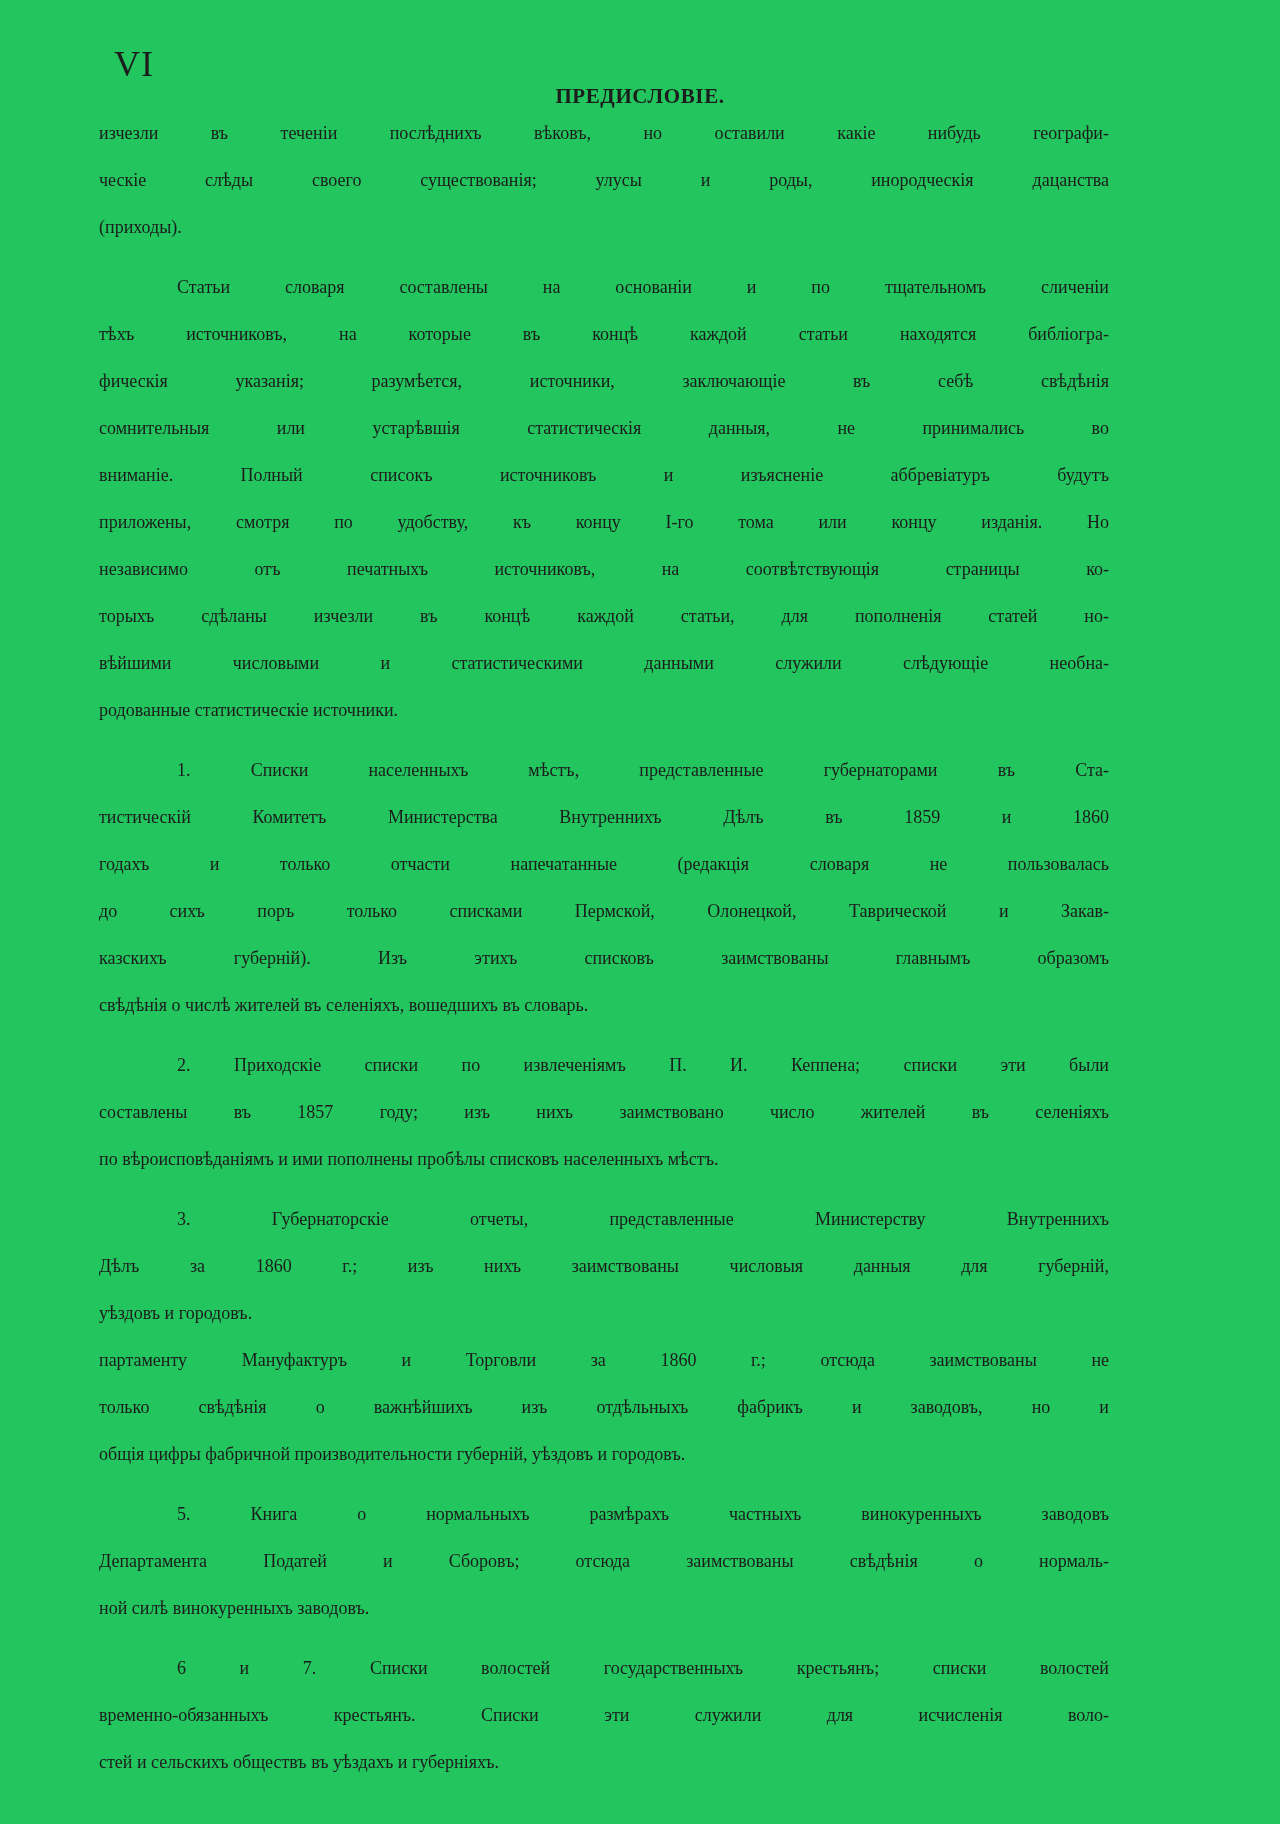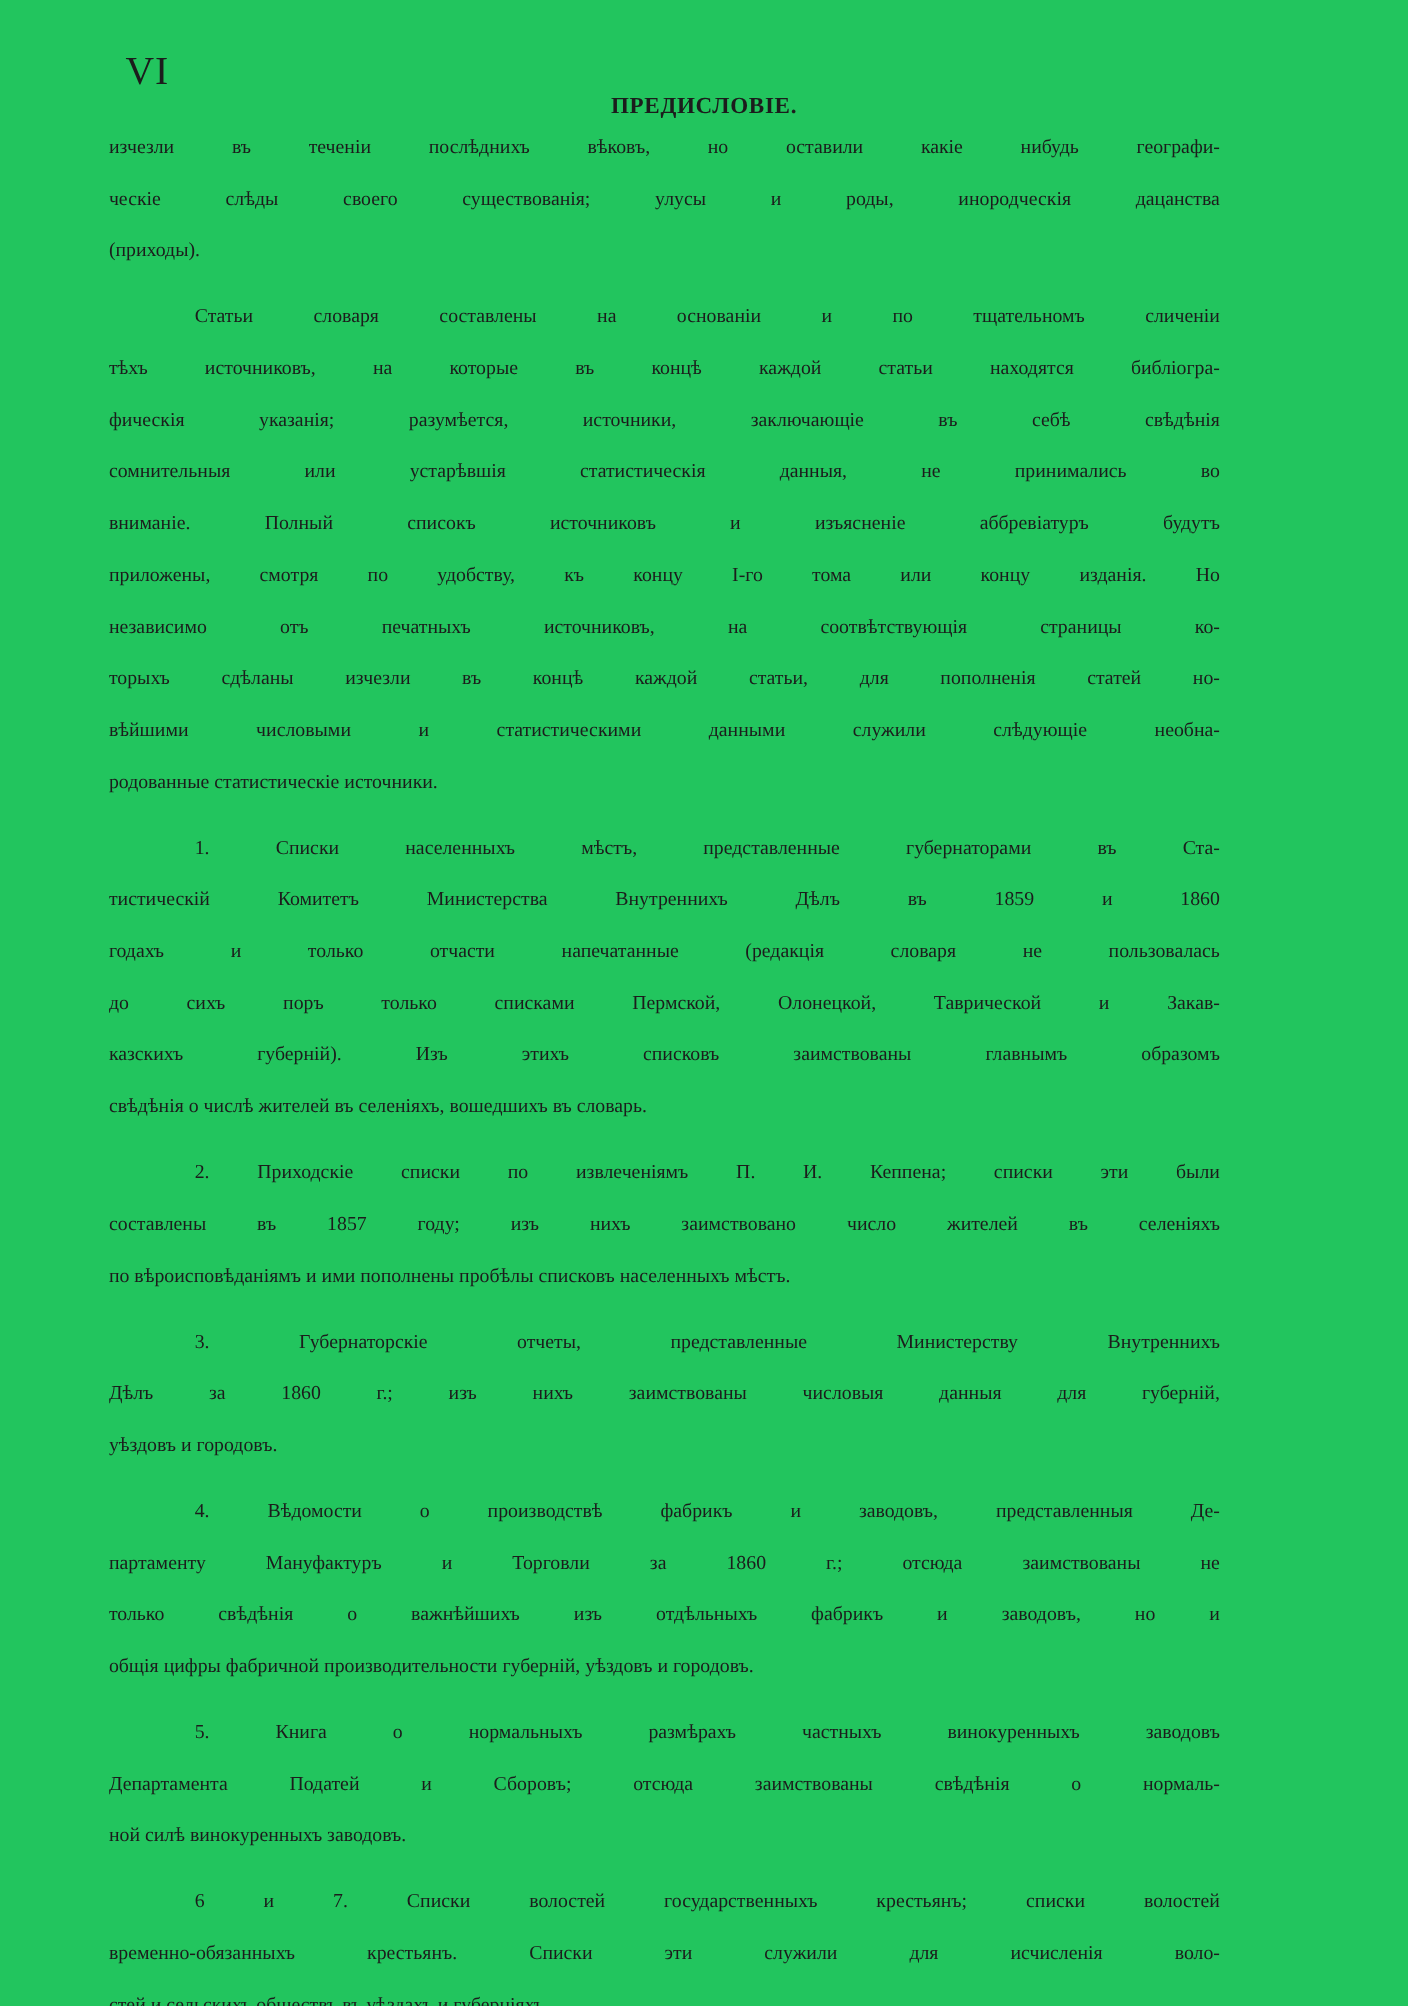--- a/index.html
+++ b/index.html
@@ -90,21 +90,20 @@
       <div class="line">годахъ и только отчасти напечатанные (редакція словаря не пользовалась</div>
       <div class="line">до сихъ поръ только списками Пермской, Олонецкой, Таврической и Закав-</div>
       <div class="line">казскихъ губерній). Изъ этихъ списковъ заимствованы главнымъ образомъ</div>
       <div class="line last">свѣдѣнія о числѣ жителей въ селеніяхъ, вошедшихъ въ словарь.</div>
       <div class="line first">2. Приходскіе списки по извлеченіямъ П. И. Кеппена; списки эти были</div>
       <div class="line">составлены въ 1857 году; изъ нихъ заимствовано число жителей въ селеніяхъ</div>
       <div class="line last">по вѣроисповѣданіямъ и ими пополнены пробѣлы списковъ населенныхъ мѣстъ.</div>
       <div class="line first">3. Губернаторскіе отчеты, представленные Министерству Внутреннихъ</div>
       <div class="line">Дѣлъ за 1860 г.; изъ нихъ заимствованы числовыя данныя для губерній,</div>
       <div class="line last">уѣздовъ и городовъ.</div>
-      <div class="line first">4. Вѣдомости о производствѣ фабрикъ и заводовъ, представленныя Де-</div>
       <div class="line">партаменту Мануфактуръ и Торговли за 1860 г.; отсюда заимствованы не</div>
       <div class="line">только свѣдѣнія о важнѣйшихъ изъ отдѣльныхъ фабрикъ и заводовъ, но и</div>
       <div class="line last">общія цифры фабричной производительности губерній, уѣздовъ и городовъ.</div>
       <div class="line first">5. Книга о нормальныхъ размѣрахъ частныхъ винокуренныхъ заводовъ</div>
       <div class="line">Департамента Податей и Сборовъ; отсюда заимствованы свѣдѣнія о нормаль-</div>
       <div class="line last">ной силѣ винокуренныхъ заводовъ.</div>
       <div class="line first">6 и 7. Списки волостей государственныхъ крестьянъ; списки волостей</div>
       <div class="line">временно-обязанныхъ крестьянъ. Списки эти служили для исчисленія воло-</div>
       <div class="line last">стей и сельскихъ обществъ въ уѣздахъ и губерніяхъ.</div>
     </main>

